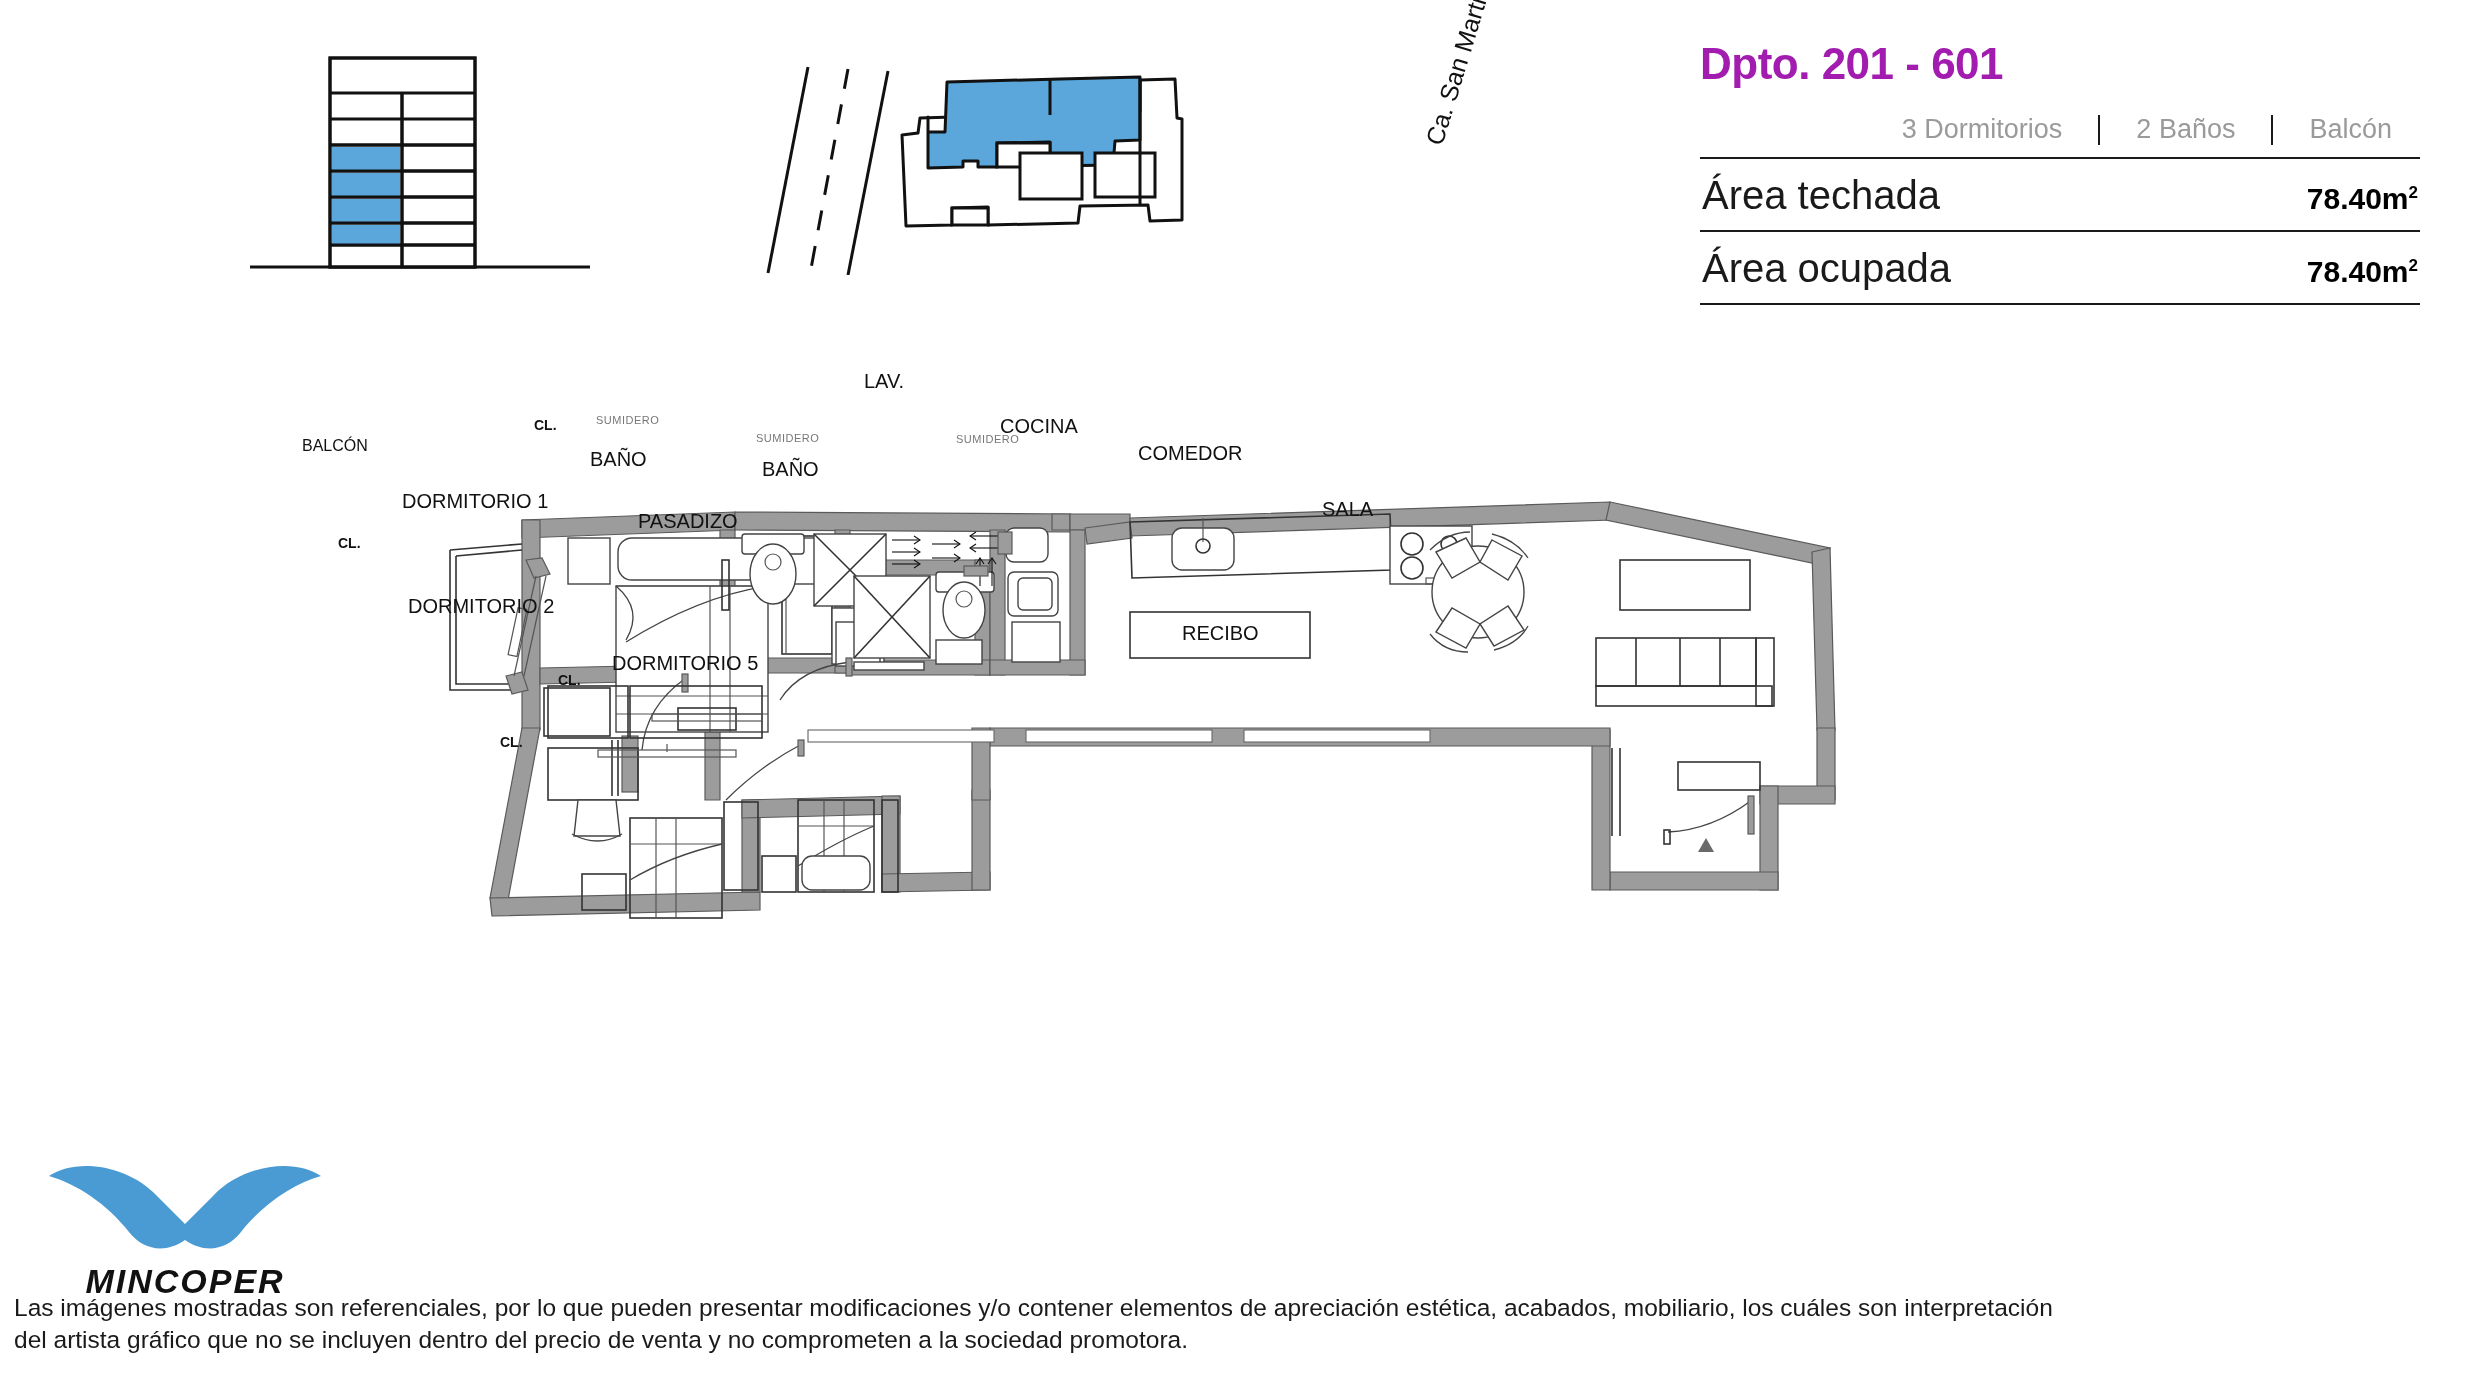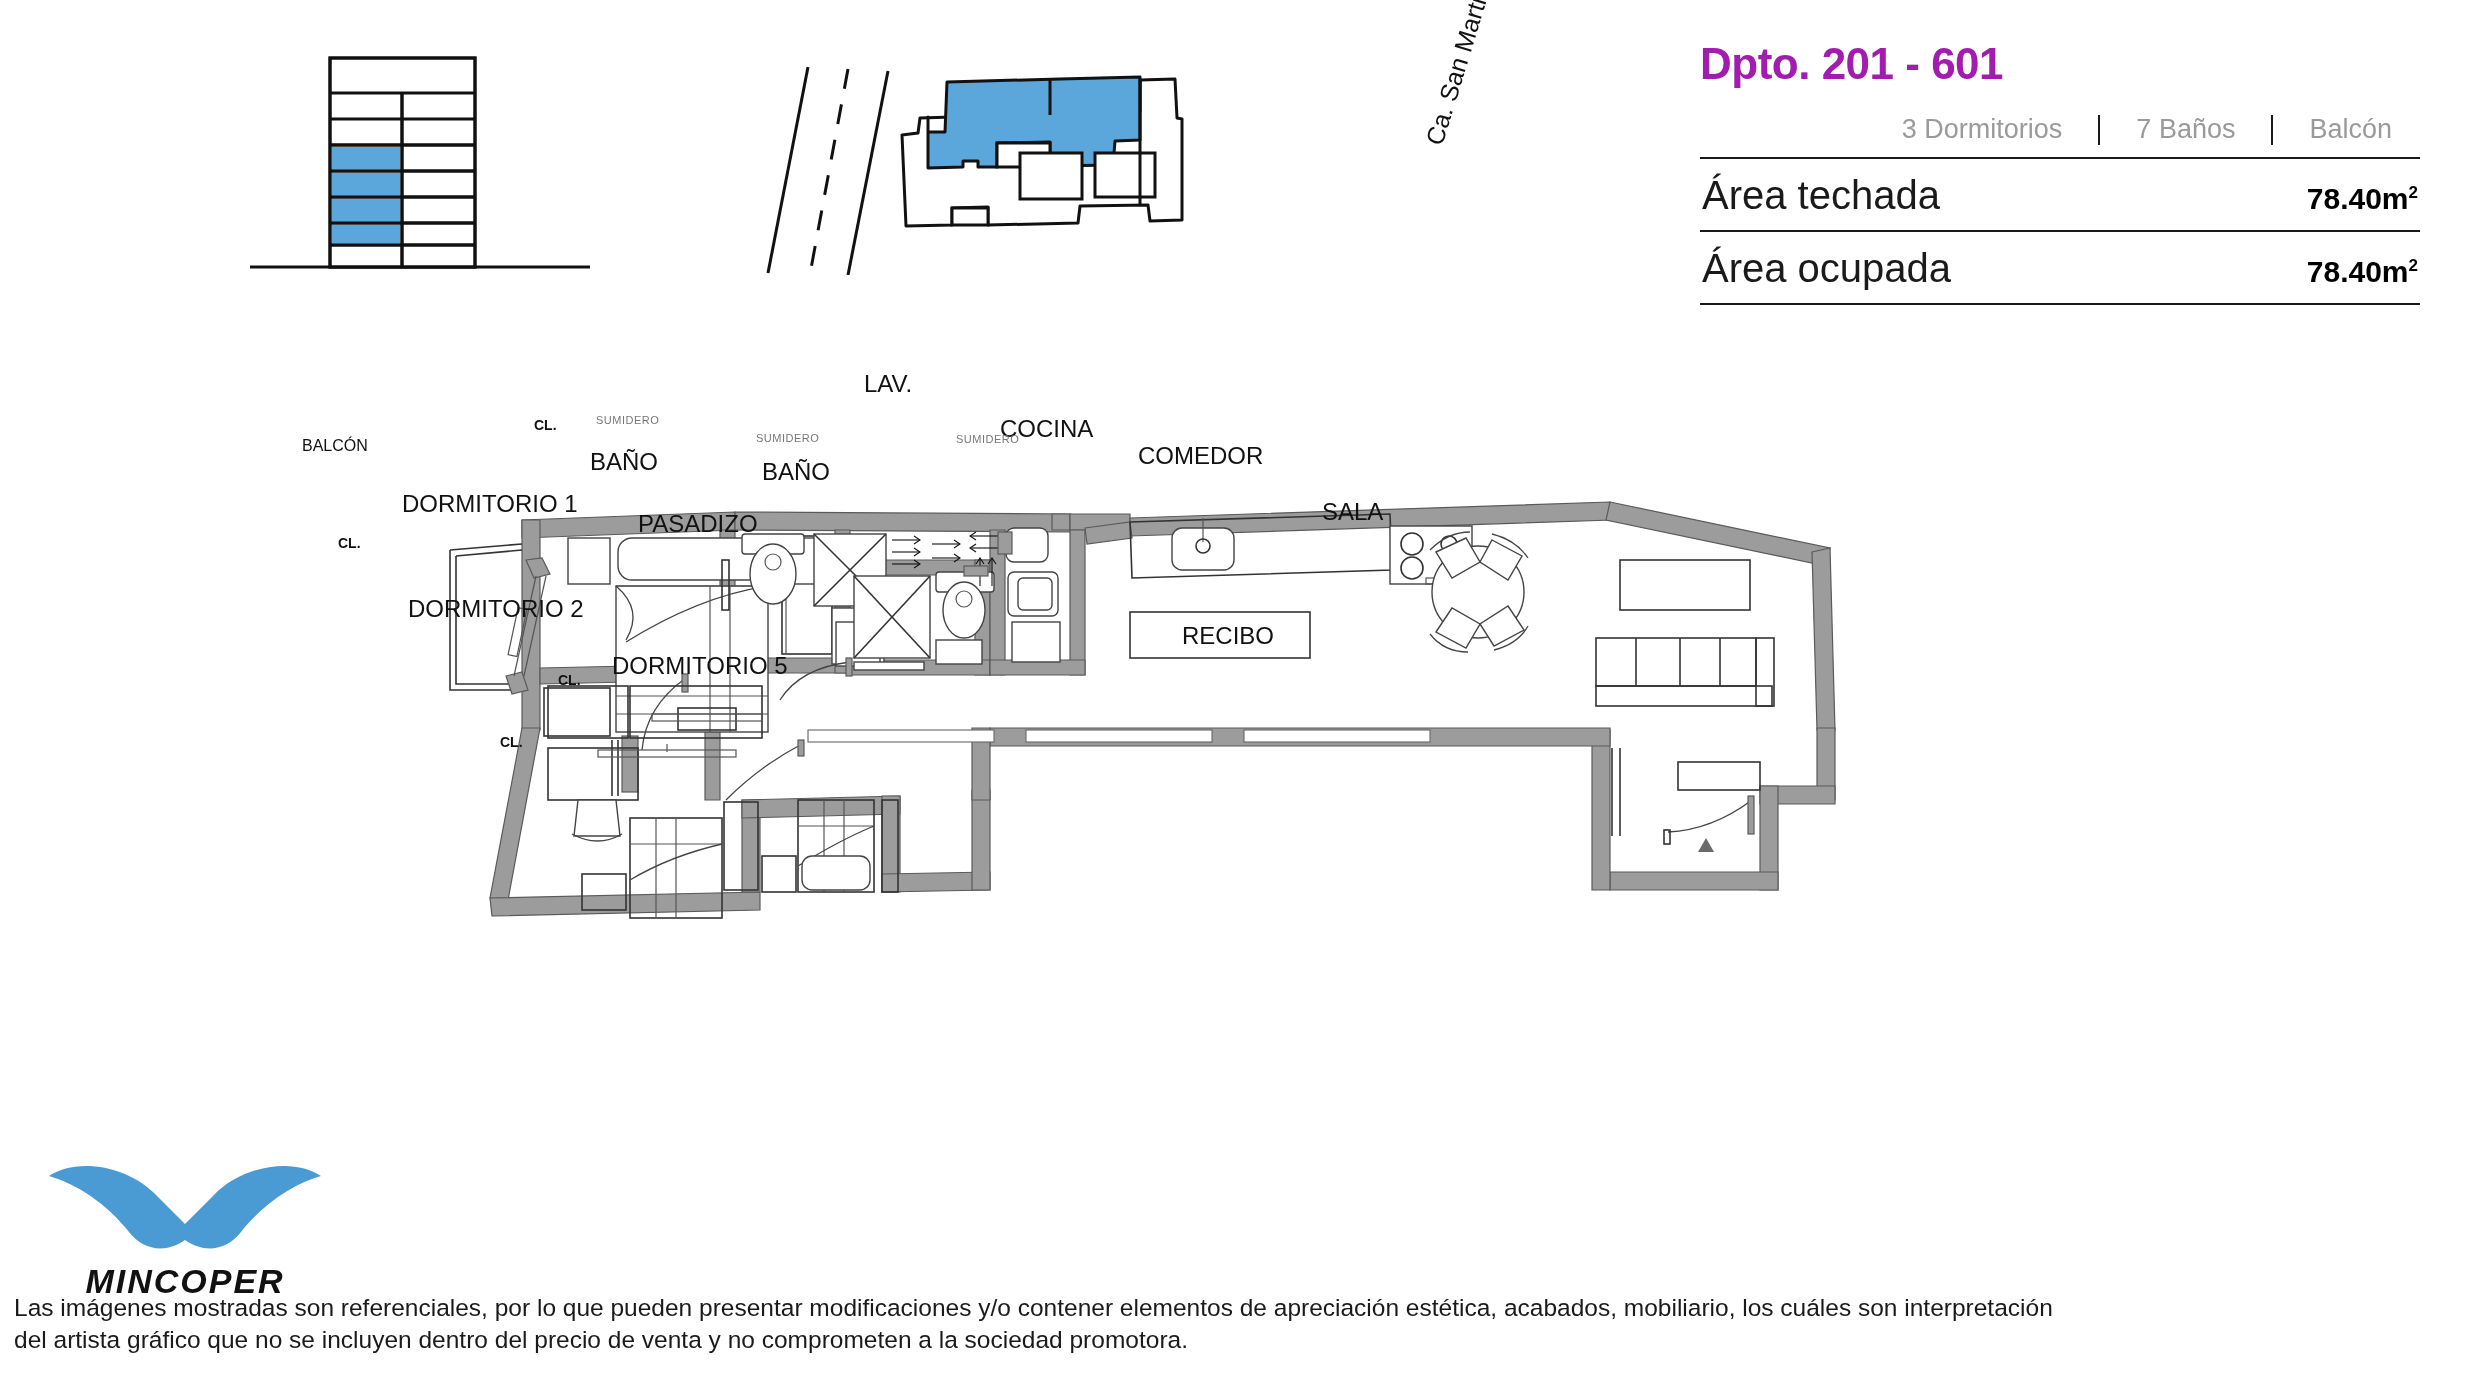--- a/index.html
+++ b/index.html
@@ -45,21 +45,21 @@
     transform: rotate(-73deg); transform-origin: left top;
     font-family: "Liberation Sans", sans-serif;
   }
 
   
   .floorplan { position: absolute; left: 430px; top: 500px; }
   .fp-label {
     position: absolute; font-family: "Liberation Sans", sans-serif;
     color: #111; white-space: nowrap;
   }
-  .lbl-room { font-size: 24px; }
+  .lbl-room { font-size: 20px; }
   .lbl-small { font-size: 14px; font-weight: bold; }
   .lbl-drain { font-size: 11px; color: #777; letter-spacing: 0.5px; }
 
   
   .logo-wrap { position: absolute; left: 35px; top: 1162px; width: 300px; }
   .logo-text {
     font-size: 34px; font-weight: bold; font-style: italic;
     letter-spacing: 2px; color: #111; margin-top: -4px; text-align: center;
     font-family: "Liberation Sans", sans-serif;
   }
@@ -438,21 +438,21 @@
     <div class="fp-label lbl-small" style="left:128px; top:172px;">CL.</div>
     <div class="fp-label lbl-small" style="left:70px; top:234px;">CL.</div>
   </div>
 
   <div class="spec-panel">
     <div class="spec-title">Dpto. 201 - 601</div>
 
     <div class="spec-features">
       <div class="feat">3 Dormitorios</div>
       <div class="feat-div"></div>
-      <div class="feat">7 Baños</div>
+      <div class="feat">2 Baños</div>
       <div class="feat-div"></div>
       <div class="feat">Balcón</div>
     </div>
 
     <div class="spec-row">
       <span class="spec-label">Área techada</span>
       <span class="spec-value">
         <span>78.40</span><span class="spec-unit">m</span><sup>2</sup>
       </span>
     </div>

